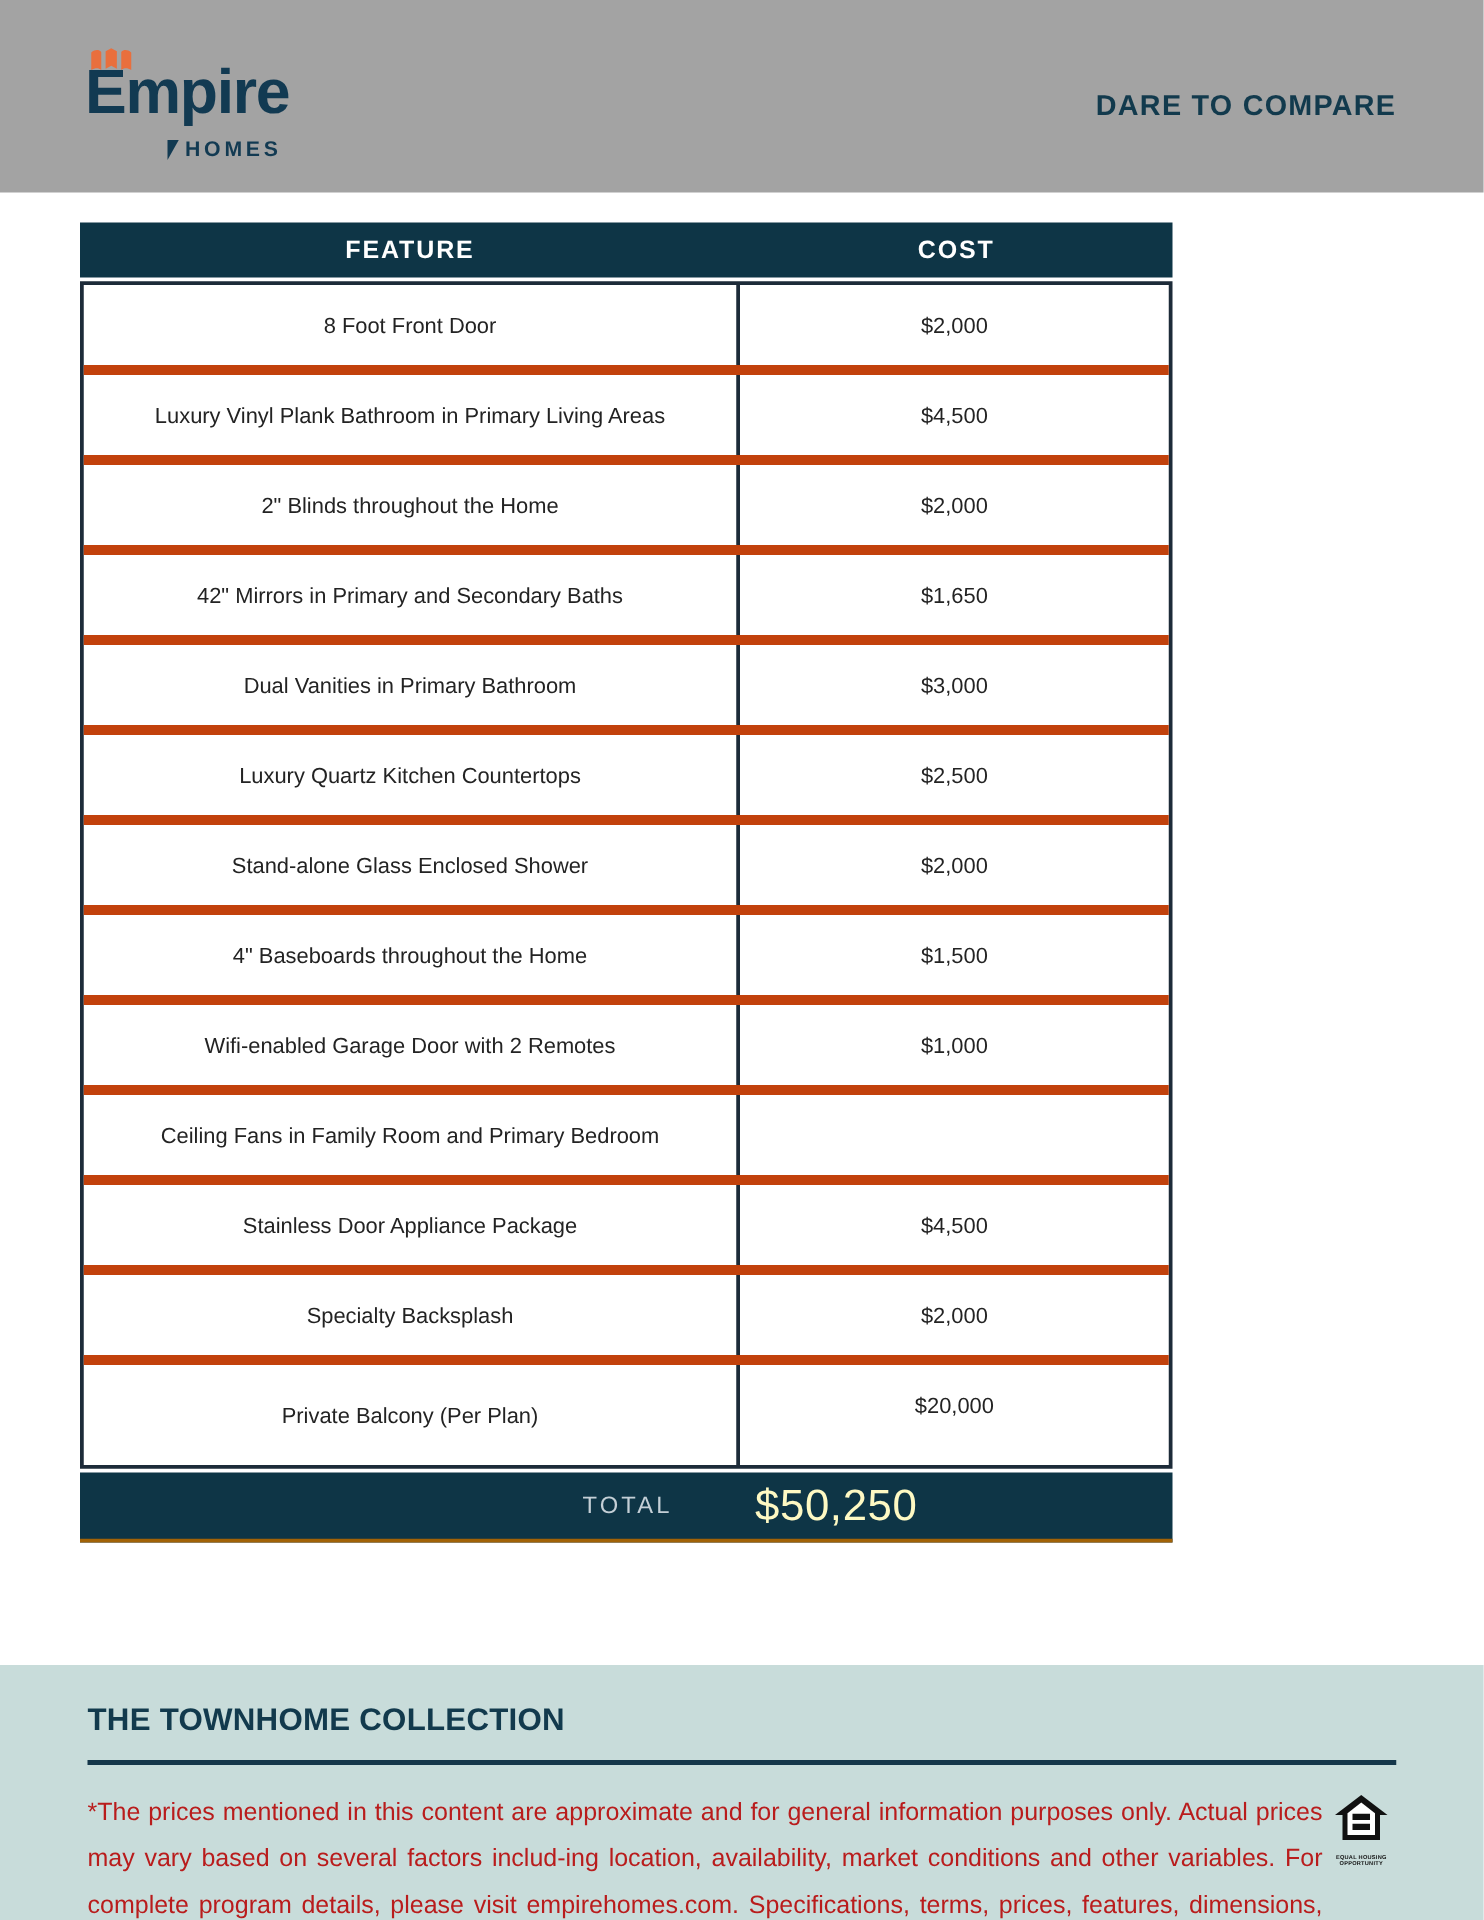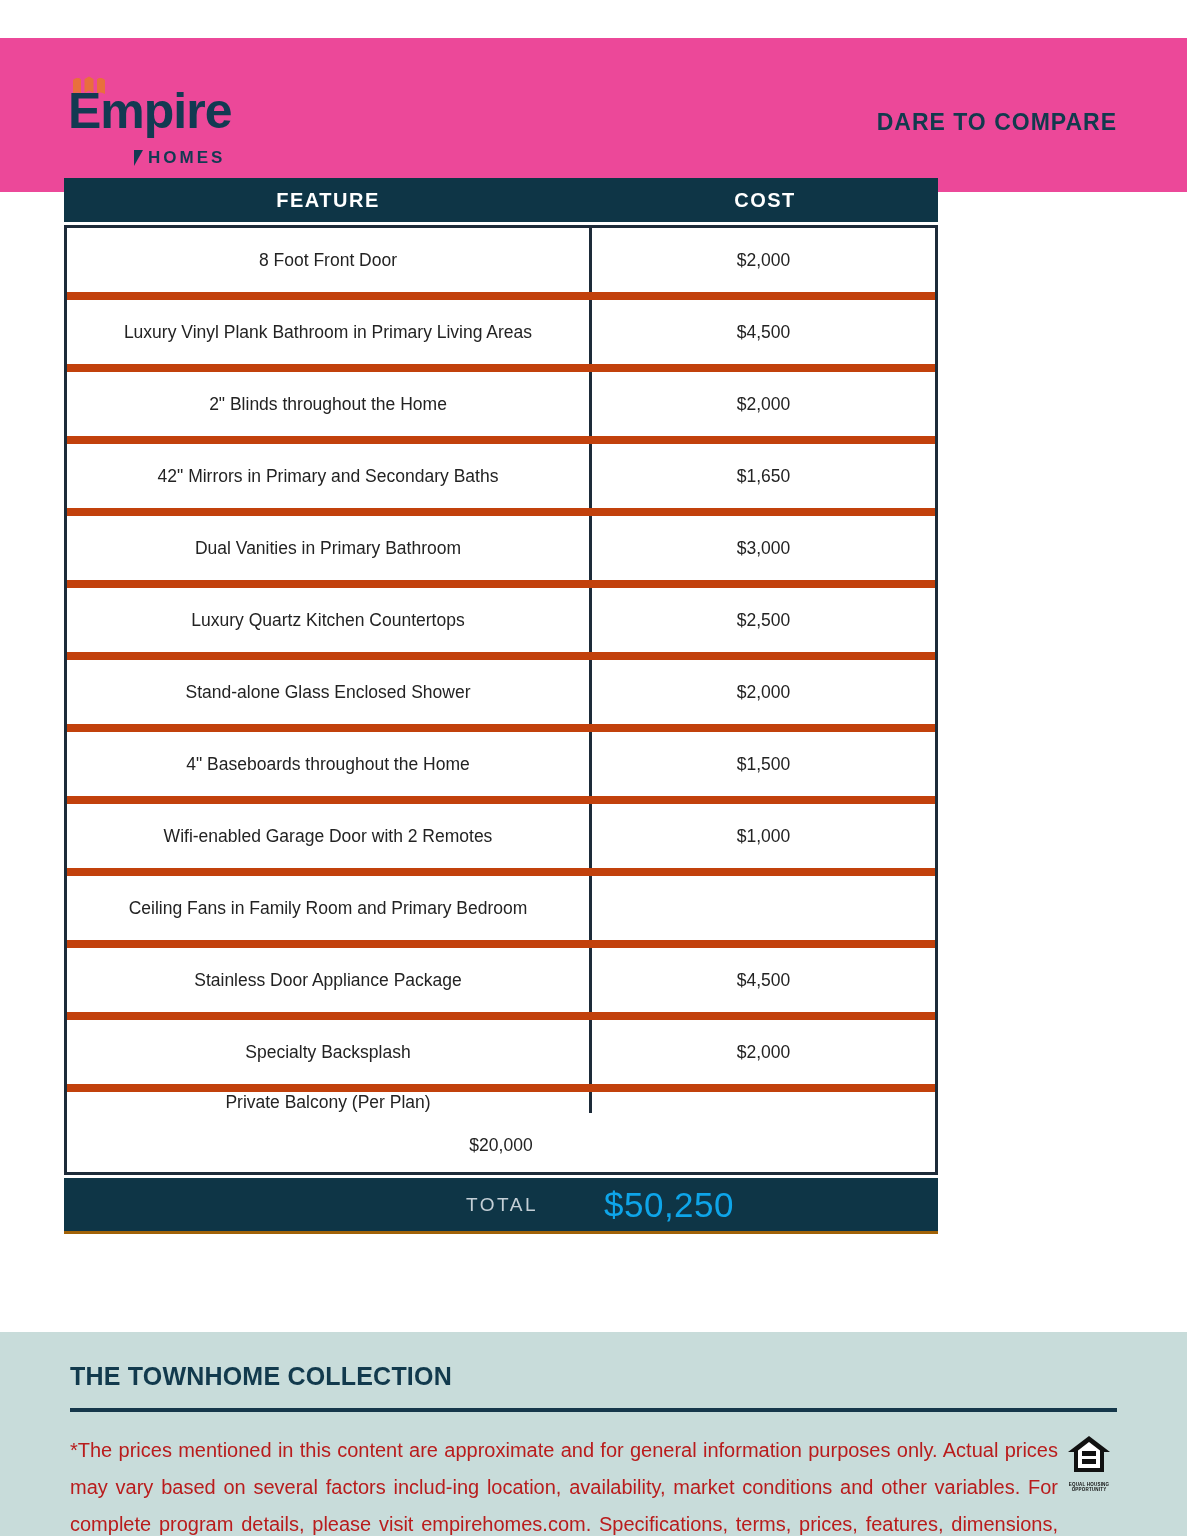--- a/index.html
+++ b/index.html
@@ -8,22 +8,21 @@
     width: 1187px; height: 1536px;
     position: relative;
     font-family: "Liberation Sans", sans-serif;
     color: #232323;
     overflow: hidden;
   }
 
   
   .band-top {
     position: absolute; top: 0; left: 0; width: 100%; height: 154px;
-    background: #ec4899;
-    margin-top: 38px;
+    background: #a3a3a3;
   }
   .brand {
     position: absolute; left: 68px; top: 34px; width: 180px; height: 104px;
   }
   .brand .crown { position: absolute; left: 4px; top: 4px; }
   .brand .brand-name {
     position: absolute; left: 0; top: 14px;
     font-size: 50px; font-weight: bold; letter-spacing: -1px;
     color: #123a52; line-height: 1;
   }
@@ -59,42 +58,42 @@
   }
   .thead .th-feature { width: 528px; }
   .thead .th-cost { flex: 1; }
 
   .tbody {
     margin-top: 3px;
     border: 3px solid #1d2b39;
     background: #ffffff;
   }
   .trow { display: flex; height: 72px; border-bottom: 8px solid #c2410c; }
-  .trow:last-child { height: 80px; border-bottom: none; flex-direction: column; }
+  .trow:last-child { height: 80px; border-bottom: none; }
   .cell {
     display: flex; align-items: center; justify-content: center;
     font-size: 17.5px; color: #232323; text-align: center;
     padding: 0 14px;
   }
   .cell-feature { width: 525px; border-right: 3px solid #1d2b39; }
   .cell-cost { flex: 1; }
   .trow:last-child .cell-cost { align-items: flex-start; padding-top: 22px; }
 
   .total-row {
     margin-top: 3px; height: 56px; background: #0e3546;
     display: flex; align-items: center;
     border-bottom: 3px solid #a16207;
   }
   .total-label-cell {
     width: 528px; text-align: right; padding-right: 54px;
     font-size: 19px; letter-spacing: 2.5px; color: #c4cfd6;
   }
   .total-value-cell {
     flex: 1; padding-left: 12px;
-    font-size: 35px; color: #0ea5e9; letter-spacing: 0.5px;
+    font-size: 35px; color: #fef9c3; letter-spacing: 0.5px;
   }
 
   
   .band-bottom {
     position: absolute; left: 0; top: 1332px; width: 100%; height: 204px;
     background: #c8dcda;
   }
   .footer-inner { padding: 30px 70px 0 70px; }
   .collection-title {
     font-size: 25px; font-weight: bold; letter-spacing: 0.2px;

